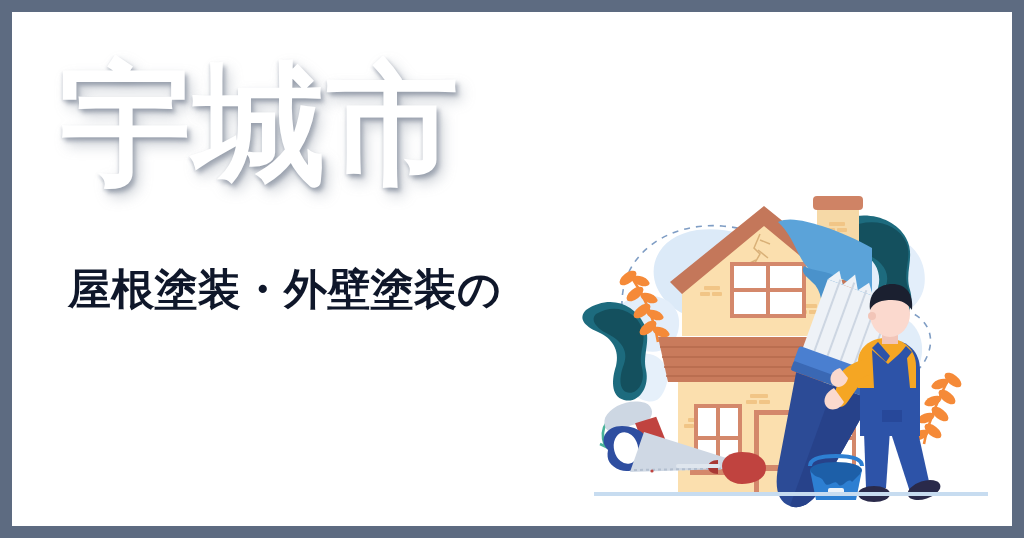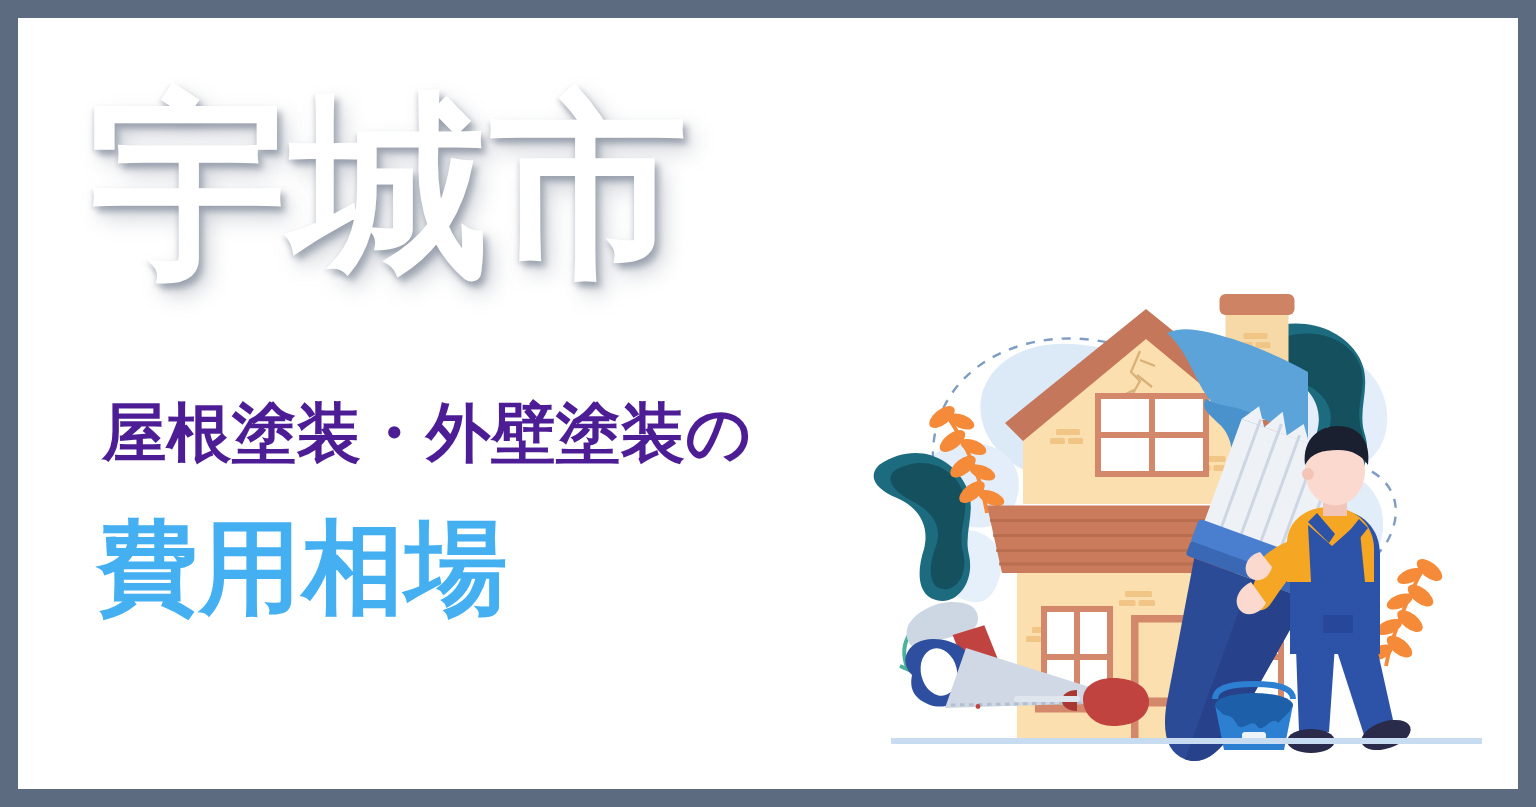--- a/index.html
+++ b/index.html
@@ -50,21 +50,21 @@
     margin: 0;
   }
 
   .subtitle {
     position: absolute;
     left: 56px;
     top: 253px;
     font-size: 43px;
     line-height: 1.15;
     font-weight: 700;
-    color: #4c1d95;
+    color: #0f172a;
     letter-spacing: 0.005em;
     white-space: nowrap;
     margin: 0;
   }
 
   .highlight {
     position: absolute;
     left: 52px;
     top: 328px;
     font-size: 68px;
@@ -91,21 +91,20 @@
 
 <div class="banner">
   <div class="banner-inner">
 
     <div class="text-block">
       <h1 class="city-title">宇城市</h1>
     </div>
 
     <h2 class="subtitle">屋根塗装・外壁塗装の</h2>
 
-    <h2 class="highlight">費用相場</h2>
 
     <div class="illustration">
       <svg width="440" height="330" viewBox="0 0 440 330" xmlns="http://www.w3.org/2000/svg">
 
         <g>
           <path d="M95 120 C70 95 80 55 125 48 C170 42 200 70 235 58 C275 45 310 62 312 96 C315 135 270 148 225 142 C175 136 120 148 95 120 Z" fill="#dceaf8"></path>
           <path d="M270 62 C300 40 345 52 352 88 C358 122 330 140 300 132 C268 124 248 82 270 62 Z" fill="#e3eefa"></path>
           <path d="M55 160 C35 145 40 118 68 114 C96 110 112 128 106 150 C100 172 75 176 55 160 Z" fill="#e3eefa"></path>
           <path d="M288 138 C318 120 352 138 350 170 C348 202 314 212 292 194 C270 176 266 152 288 138 Z" fill="#e1edf9"></path>
           <path d="M60 212 C42 200 44 176 66 172 C88 168 100 186 94 204 C88 222 78 224 60 212 Z" fill="#e6f0fa"></path>

